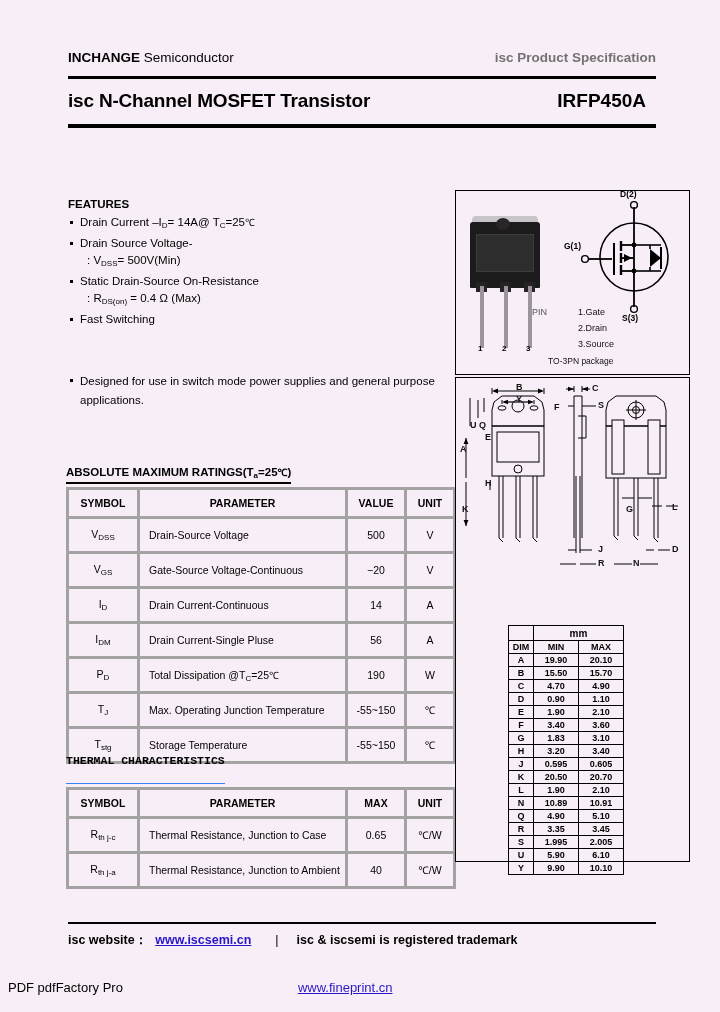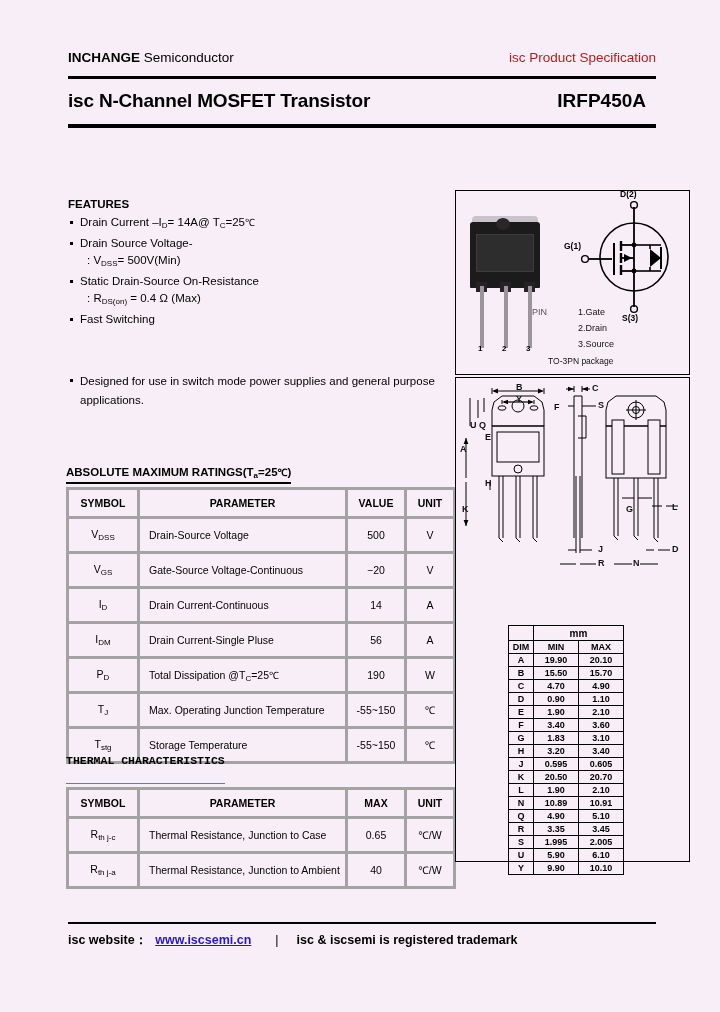--- a/index.html
+++ b/index.html
@@ -29,22 +29,22 @@
   }
   .hdr-left {
     font-size: 13.5px;
     font-weight: bold;
     color: #000;
     letter-spacing: 0px;
   }
   .hdr-left .thin { font-weight: normal; }
   .hdr-right {
     font-size: 13.5px;
-    font-weight: normal;
-    color: #b91c1c;
+    font-weight: bold;
+    color: #737373;
     padding-left: 30px;
   }
   .rule-thick {
     position: absolute;
     left: 68px;
     width: 588px;
     background: #000;
   }
   .rule1 { top: 76px; height: 3px; }
   .rule2 { top: 124px; height: 4px; }
@@ -608,14 +608,18 @@
   </div>
 
   <div id="footer-rule"></div>
   <div id="footer-row">
     <span>isc website：</span>
     <a class="site-link" href="#">www.iscsemi.cn</a>
     <span class="pipe">|</span>
     <span class="tm" style="margin-left:18px;">isc &amp; iscsemi is registered trademark</span>
   </div>
 
+  <div id="pdf-row">
+    <span>PDF  pdfFactory Pro</span>
+    <a class="fp" href="#">www.fineprint.cn</a>
+  </div>
 
 </div>
 
 </body></html>

